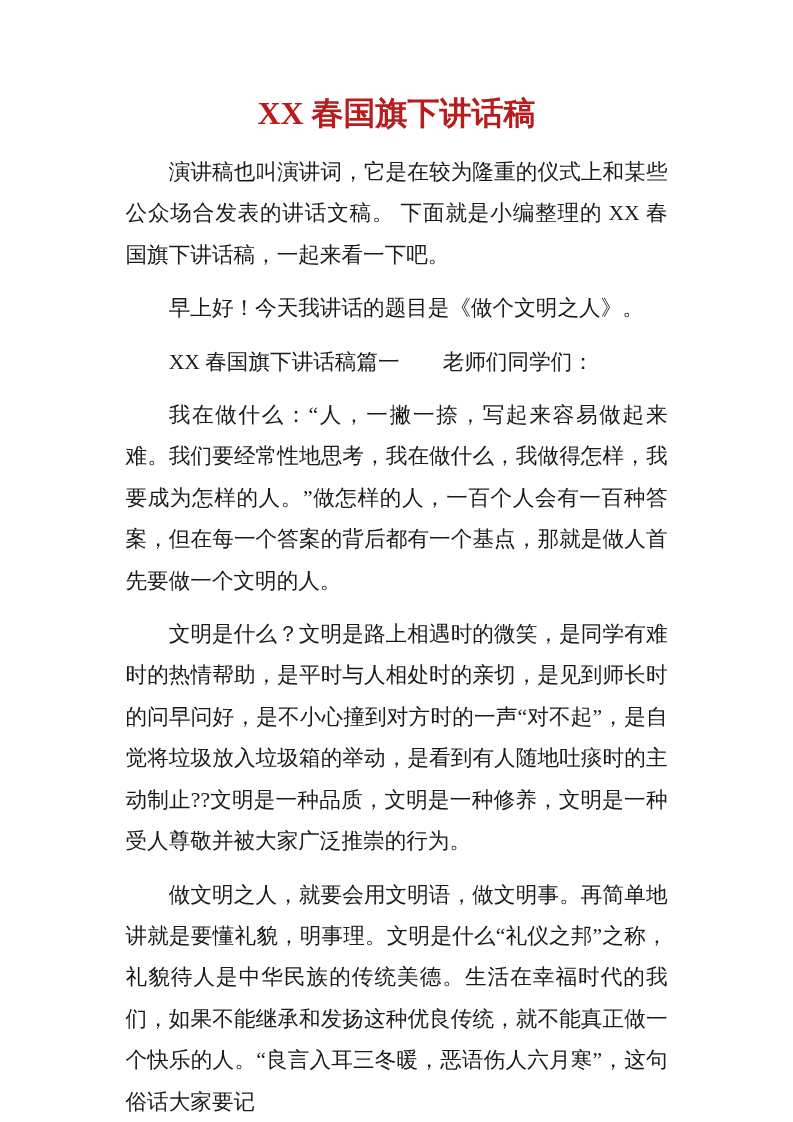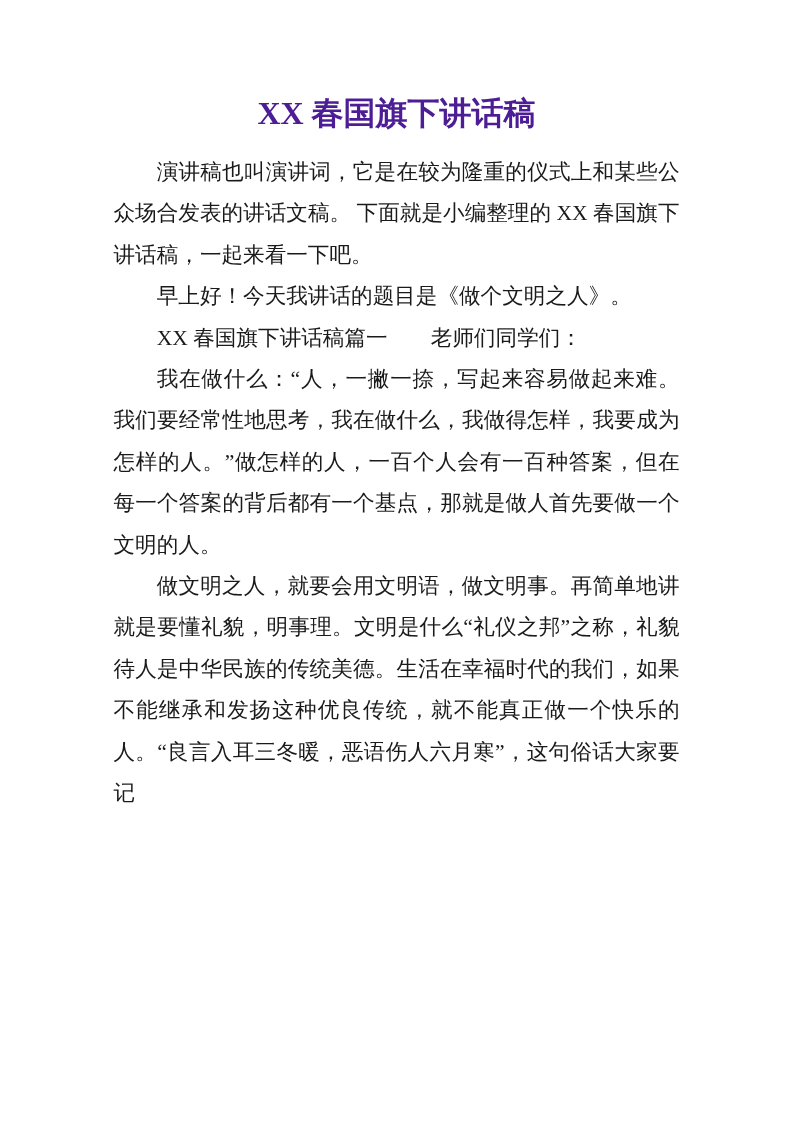--- a/index.html
+++ b/index.html
@@ -16,43 +16,44 @@
     box-sizing: border-box;
     font-family: "Liberation Serif", "DejaVu Serif", serif;
   }
   .doc-title {
     margin: 0;
     padding: 90px 0 0 0;
     font-size: 32px;
     line-height: 46px;
     font-weight: bold;
     text-align: center;
-    color: #4c1d95;
+    color: #b91c1c;
     font-family: "Liberation Serif", "DejaVu Serif", serif;
   }
   .doc-body {
     width: 566px;
     margin: 16px auto 0 auto;
   }
   .doc-body p {
-    margin: 0;
+    margin: 12px;
     font-size: 21.6px;
     line-height: 41.4px;
     color: #1a1a1a;
     text-align: justify;
     text-indent: 2em;
     word-break: break-all;
     text-spacing-trim: space-first; 
   }
 </style>
 </head>
 <body>
 
 <div class="page">
   <h1 class="doc-title">XX 春国旗下讲话稿</h1>
   <div class="doc-body">
       <p>演讲稿也叫演讲词，它是在较为隆重的仪式上和某些公众场合发表的讲话文稿。 下面就是小编整理的 XX 春国旗下讲话稿，一起来看一下吧。</p>
       <p>早上好！今天我讲话的题目是《做个文明之人》。</p>
       <p>XX 春国旗下讲话稿篇一　　老师们同学们：</p>
       <p>我在做什么：“人，一撇一捺，写起来容易做起来难。我们要经常性地思考，我在做什么，我做得怎样，我要成为怎样的人。”做怎样的人，一百个人会有一百种答案，但在每一个答案的背后都有一个基点，那就是做人首先要做一个文明的人。</p>
+      <p>文明是什么？文明是路上相遇时的微笑，是同学有难时的热情帮助，是平时与人相处时的亲切，是见到师长时的问早问好，是不小心撞到对方时的一声“对不起”，是自觉将垃圾放入垃圾箱的举动，是看到有人随地吐痰时的主动制止??文明是一种品质，文明是一种修养，文明是一种受人尊敬并被大家广泛推崇的行为。</p>
       <p>做文明之人，就要会用文明语，做文明事。再简单地讲就是要懂礼貌，明事理。文明是什么“礼仪之邦”之称，礼貌待人是中华民族的传统美德。生活在幸福时代的我们，如果不能继承和发扬这种优良传统，就不能真正做一个快乐的人。“良言入耳三冬暖，恶语伤人六月寒”，这句俗话大家要记</p>
     </div>
 </div>
 
 </body></html>

